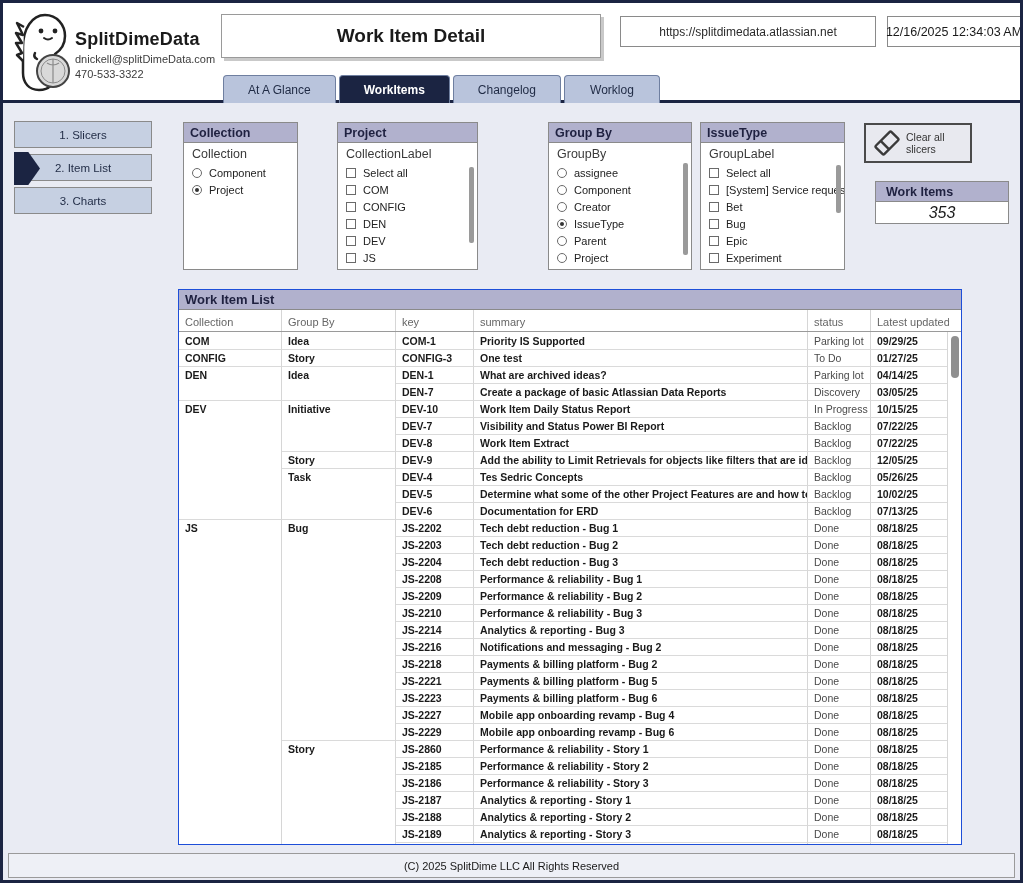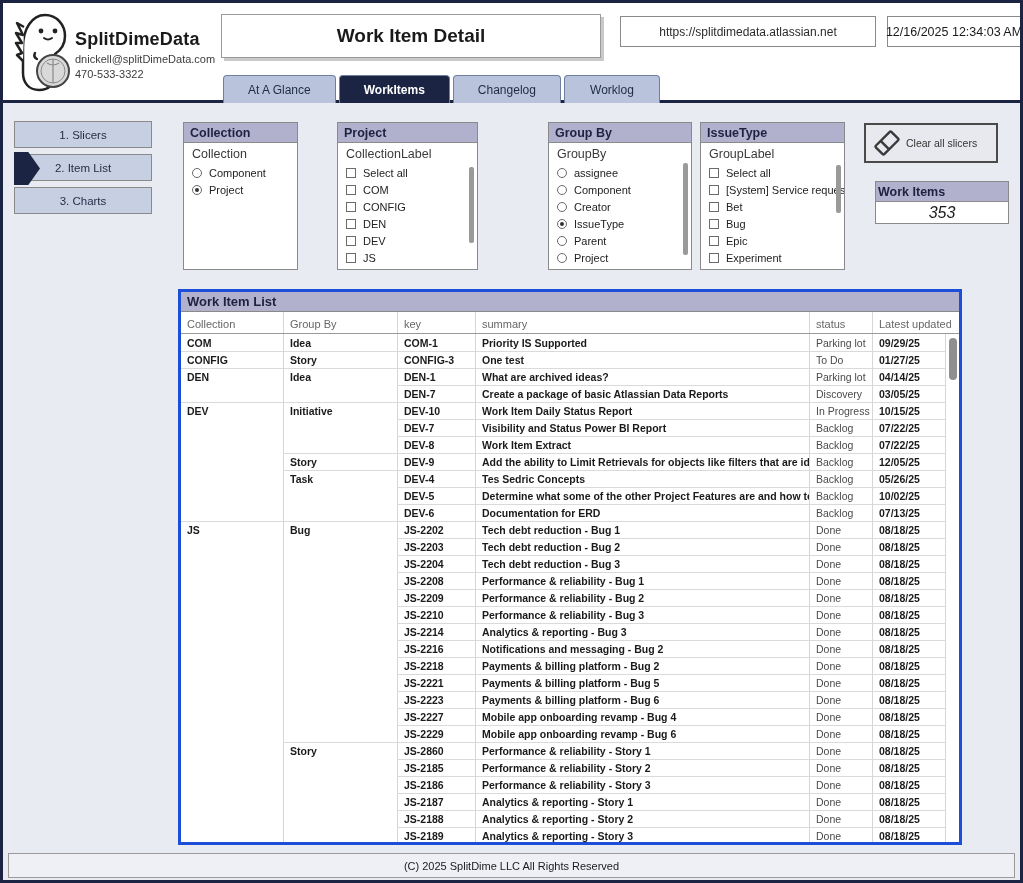--- a/index.html
+++ b/index.html
@@ -49,28 +49,28 @@
   .radio.sel::after { content:''; position:absolute; left:2px; top:2px; width:4px; height:4px; background:#333; border-radius:50%; }
   .cbox { width:10px; height:10px; border:1px solid #6a6a6a; background:#fff; flex:0 0 auto; }
   .sthumb { position:absolute; right:3px; width:5px; background:#9a9a9a; border-radius:2px; }
 
   #slicer-collection { left:183px; width:115px; }
   #slicer-project    { left:337px; width:141px; }
   #slicer-groupby    { left:548px; width:144px; }
   #slicer-issuetype  { left:700px; width:145px; }
 
   
-  .clear-btn { position:absolute; left:864px; top:123px; width:134px; height:40px; background:#e8e9ef; border:2px solid #4a4a4a; display:flex; align-items:center; gap:2px; padding-left:4px; cursor:pointer; }
+  .clear-btn { position:absolute; left:864px; top:123px; width:108px; height:40px; background:#e8e9ef; border:2px solid #4a4a4a; display:flex; align-items:center; gap:2px; padding-left:4px; cursor:pointer; }
   .clear-btn span { font-size:10.5px; color:#333; }
   .kpi { position:absolute; left:875px; top:181px; width:134px; height:43px; background:#fff; border:1px solid #8a8a8a; }
-  .kpi-header { height:20px; background:#b1b1cd; border-bottom:1px solid #8a8a8a; display:flex; align-items:center; padding-left:2px; font-size:12.5px; font-weight:700; color:#1f2140; }
+  .kpi-header { height:20px; background:#b1b1cd; border-bottom:1px solid #8a8a8a; display:flex; align-items:center; padding-left:10px; font-size:12.5px; font-weight:700; color:#1f2140; }
   .kpi-value { height:22px; display:flex; align-items:center; justify-content:center; font-size:16px; color:#1a1a1a;font-style:italic; }
 
   
-  .wil { position:absolute; left:178px; top:289px; width:784px; height:556px; background:#fff; border:3px solid #1d4ed8; overflow:hidden; }
+  .wil { position:absolute; left:178px; top:289px; width:784px; height:556px; background:#fff; border:1px solid #1d4ed8; overflow:hidden; }
   .wil-title { height:20px; background:#b1b1cd; border-bottom:1px solid #8a8a8a; display:flex; align-items:center; padding-left:6px; font-size:13px; font-weight:700; color:#1f2140; }
   .thead { display:flex; height:22px; border-bottom:1px solid #9a9a9a; }
   .thead .tcell { font-size:11px; color:#666; font-weight:400; display:flex; align-items:flex-end; padding-bottom:3px; }
   .trows { position:relative; height:514px; overflow:hidden; }
   .trow { display:flex; height:17px; }
   .tcell { padding:0 6px; overflow:hidden; white-space:nowrap; text-overflow:ellipsis; border-right:1px solid #d6d6d6; display:flex; align-items:center; font-size:10.5px; }
   .c-col { width:103px; font-weight:700; color:#1a1a1a; }
   .c-grp { width:114px; font-weight:700; color:#1a1a1a; }
   .c-key { width:78px;  font-weight:700; color:#1a1a1a; }
   .c-sum { width:334px; font-weight:700; color:#1a1a1a; }

